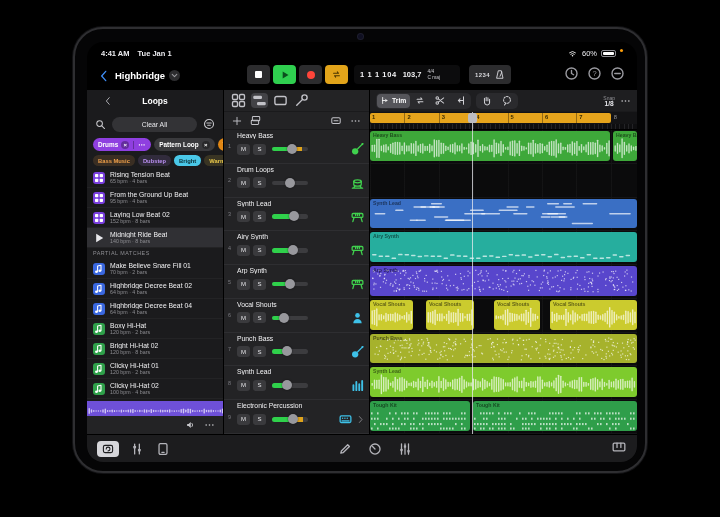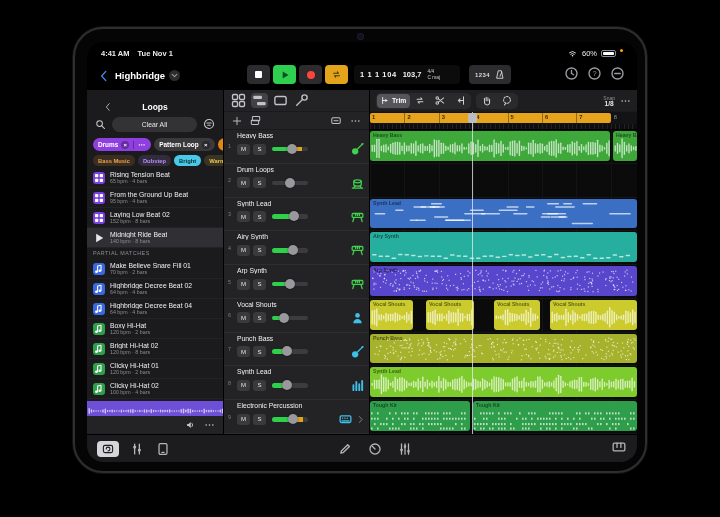--- a/index.html
+++ b/index.html
@@ -30,21 +30,21 @@
   .lcd-tempo{font-size:7.5px;font-weight:bold}
   .lcd-sig{display:flex;flex-direction:column;font-size:4.8px;color:#cfcfd4;line-height:5.4px}
   .countin{position:absolute;left:382px;top:4px;height:19px;border-radius:4px;background:#2c2c2e;display:flex;align-items:center;padding:0 6px;gap:5px;color:#d8d8dc}
   .countin .num{font-size:6px;font-weight:bold;letter-spacing:.4px}
   .tb-right{position:absolute;right:12px;top:5px;display:flex;gap:8px}
   .circ{width:15px;height:15px;color:#9a9aa0}
   
   .content{flex:1;display:flex;min-height:0;background:#000}
   
   .sidebar{width:137px;flex:none;background:#1b1b1d;border-right:1px solid #000;display:flex;flex-direction:column;overflow:hidden}
-  .sd-head{height:22px;display:flex;align-items:flex-end;padding:0 16px;position:relative;flex:none}
+  .sd-head{height:22px;display:flex;align-items:center;padding:0 16px;position:relative;flex:none}
   .sd-head .ic{color:#b8b8bd}
   .sd-title{position:absolute;left:0;right:0;text-align:center;font-size:8.5px;font-weight:bold;color:#fff}
   .sd-search{height:24px;display:flex;align-items:center;padding:0 8px;gap:6px;flex:none}
   .clear-pill{flex:1;height:15px;border-radius:8px;background:#333336;color:#e8e8ec;font-size:6.8px;display:flex;align-items:center;justify-content:center}
   .chips{height:17px;display:flex;gap:3px;padding:0 0 0 6px;align-items:center;overflow:hidden;flex:none}
   .chip{height:13px;border-radius:7px;display:flex;align-items:center;padding:0 5px;gap:3px;color:#fff;font-size:6.4px;font-weight:bold;white-space:nowrap;flex:none}
   .chip .x{width:8px;height:8px;border-radius:50%;background:rgba(0,0,0,.3);color:#fff;font-size:6px;display:flex;align-items:center;justify-content:center}
   .chip .more-seg{border-left:1px solid rgba(0,0,0,.3);padding-left:4px;margin-left:1px;font-size:7px;letter-spacing:1px}
   .tags{height:15px;display:flex;gap:3px;padding:0 0 0 6px;align-items:center;overflow:hidden;flex:none}
   .tag{height:11px;border-radius:6px;padding:0 5px;font-size:5.8px;font-weight:bold;display:flex;align-items:center;white-space:nowrap;flex:none}
@@ -115,21 +115,21 @@
 <body>
 
 <div class="stage">
   <div class="ipad">
     <div class="camera"></div>
     <div class="screen">
 
       <div class="statusbar">
         <div class="sb-left">
           <span>4:41 AM</span>
-          <span>Tue Nov 1</span>
+          <span>Tue Jan 1</span>
         </div>
         <div class="sb-right">
           <span class="ic" style="width:11px;height:9px;color:#fff">
               <svg viewBox="0 0 12 12" fill="none" stroke="currentColor" stroke-width="1.1" stroke-linecap="round" stroke-linejoin="round" preserveAspectRatio="xMidYMid meet">
                 <path d="M2 5a6 6 0 0 1 8 0"></path>
                 <path d="M3.6 7a3.6 3.6 0 0 1 4.8 0"></path>
                 <circle cx="6" cy="9" r="1" fill="currentColor" stroke="none"></circle>
               </svg>
             </span>
           <span>60%</span>

